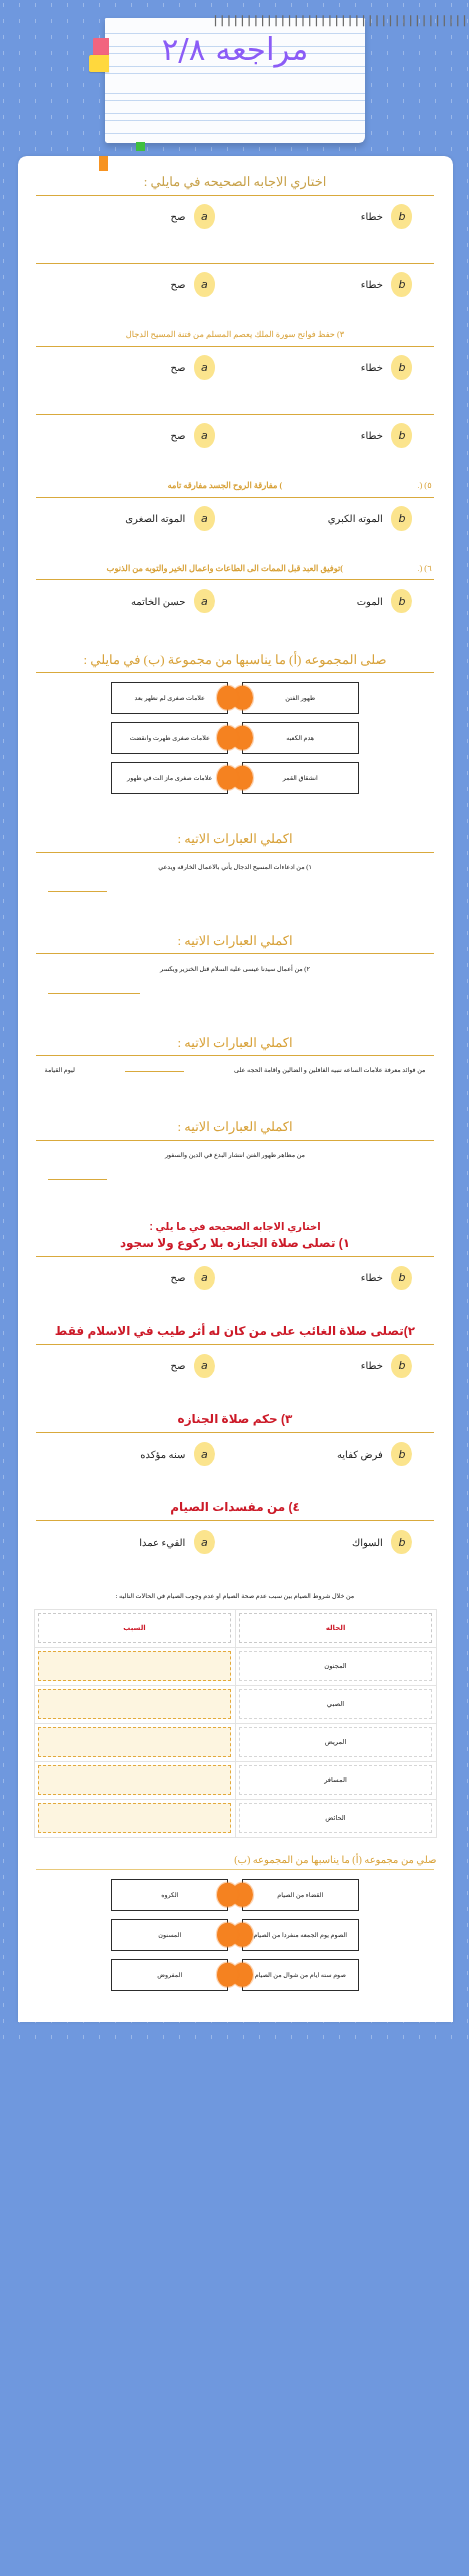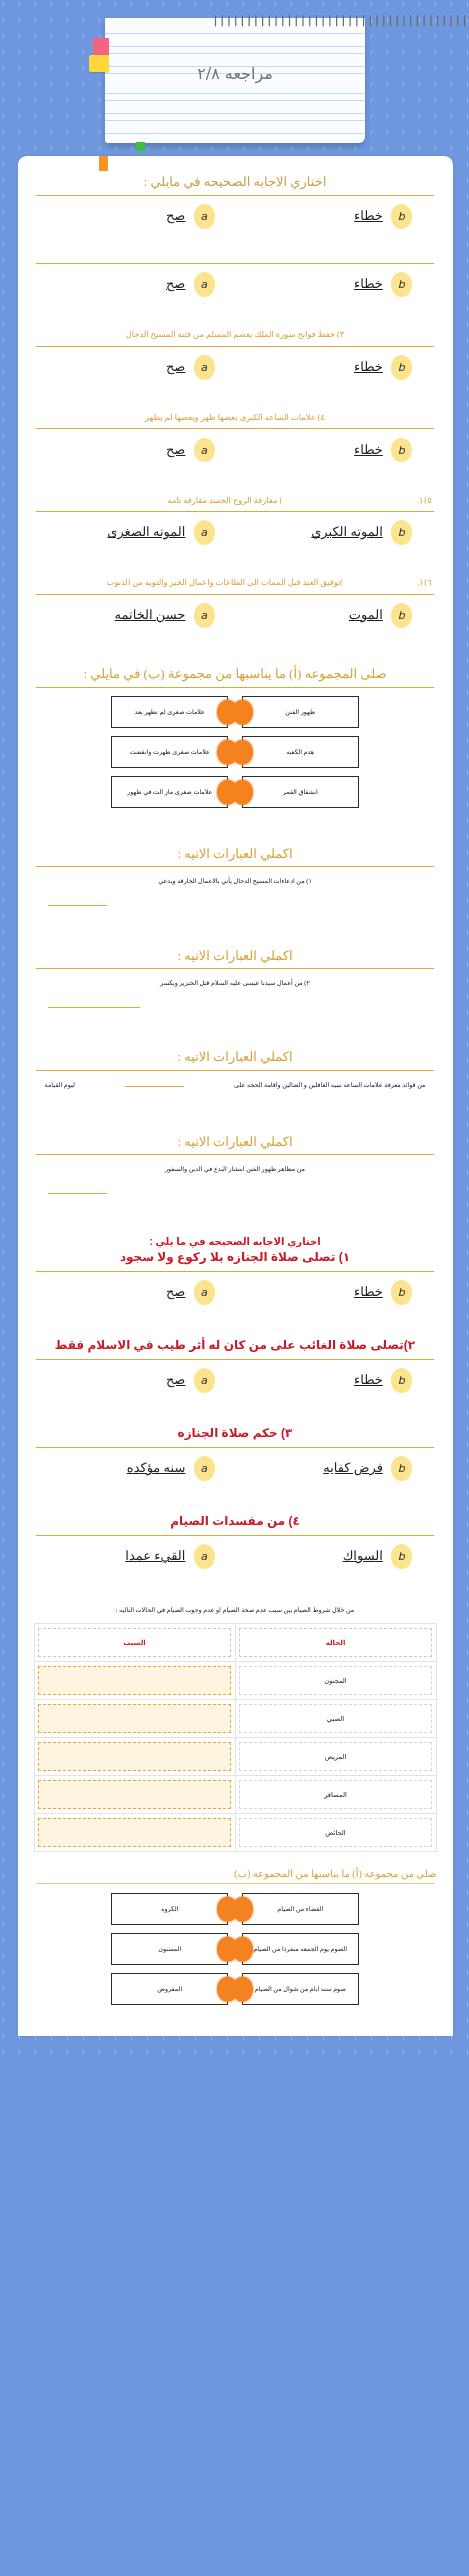--- a/index.html
+++ b/index.html
@@ -59,24 +59,24 @@
   }
   .spiral {
     position: absolute;
     left: 0; right: 0; top: -4.9px;
     height: 16px;
     z-index: 3;
   }
   .notebook-title {
     position: absolute;
     left: 0; right: 0;
-    top: 46px;
+    top: 13px;
     text-align: center;
-    color: #737373;
-    font-size: 16px;
+    color: #8b5cf6;
+    font-size: 31px;
     letter-spacing: 0.6px;
     text-shadow: 0 0.6px 0 rgba(255,255,255,0.6);
     font-family: "DejaVu Sans", "Liberation Sans", sans-serif;
     z-index: 4;
   }
   .tab-pink {
     position: absolute; left: 93px; top: 38px;
     width: 16px; height: 18.3px; background: #f2647f; z-index: 1;
     border-radius: 1.2px 0 0 1.2px;
   }
@@ -137,21 +137,21 @@
     font-family: "Liberation Sans", "DejaVu Sans", sans-serif;
     font-size: 12px;
   }
   .q-text.split {
     display: flex;
     justify-content: space-between;
     align-items: flex-start;
     padding: 0 4.9px;
   }
   .q-text.split .num { flex: 0 0 auto; padding-left: 6.1px; }
-  .q-text.split .body { flex: 1 1 auto; text-align: center; }
+  .q-text.split .body { flex: 1 1 auto; text-align: center; font-weight: bold; }
 
   .rule {
     border: 0;
     border-top: 0.6px solid #d9a93c;
     margin: 4.3px 2.4px 0 2.4px;
   }
   .rule.pale {
     border-top: 0.6px solid #e8c97a;
   }
 
@@ -175,25 +175,24 @@
     border-radius: 50%;
     background: #fbe48d;
     display: flex; align-items: center; justify-content: center;
     font-family: "DejaVu Sans", "Liberation Sans", sans-serif;
     font-size: 11px;
     font-style: italic;
     color: #2b2b2b;
     flex: 0 0 auto;
   }
   .opt-label {
-    font-size: 13px;
+    font-size: 10px;
     color: #222;
     margin-right: 8.6px;
     line-height: 1.3;
-    text-decoration: underline;
   }
   .spacer-sm { height: 16px; }
   .spacer-md { height: 29px; }
 
   
   .match-grid {
     padding: 8.6px 3.7px 4.9px 3.7px;
   }
   .match-row {
     display: flex;
@@ -417,21 +416,20 @@
           <span class="opt-label">صح</span>
         </div>
         <div class="option">
           <span class="bubble">b</span>
           <span class="opt-label">خطاء</span>
         </div>
       </div>
 
       <div class="spacer-md"></div>
 
-      <div class="q-text">٤) علامات الساعه الكبرى بعضها ظهر وبعضها لم يظهر</div>
       <hr class="rule">
       <div class="options">
         <div class="option">
           <span class="bubble">a</span>
           <span class="opt-label">صح</span>
         </div>
         <div class="option">
           <span class="bubble">b</span>
           <span class="opt-label">خطاء</span>
         </div>

